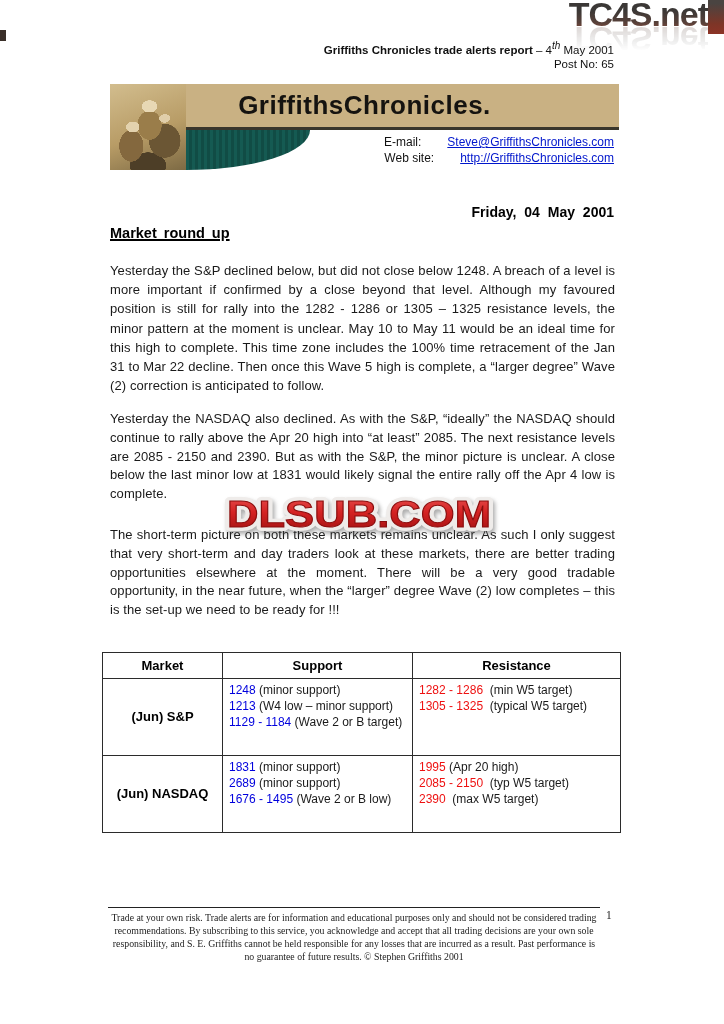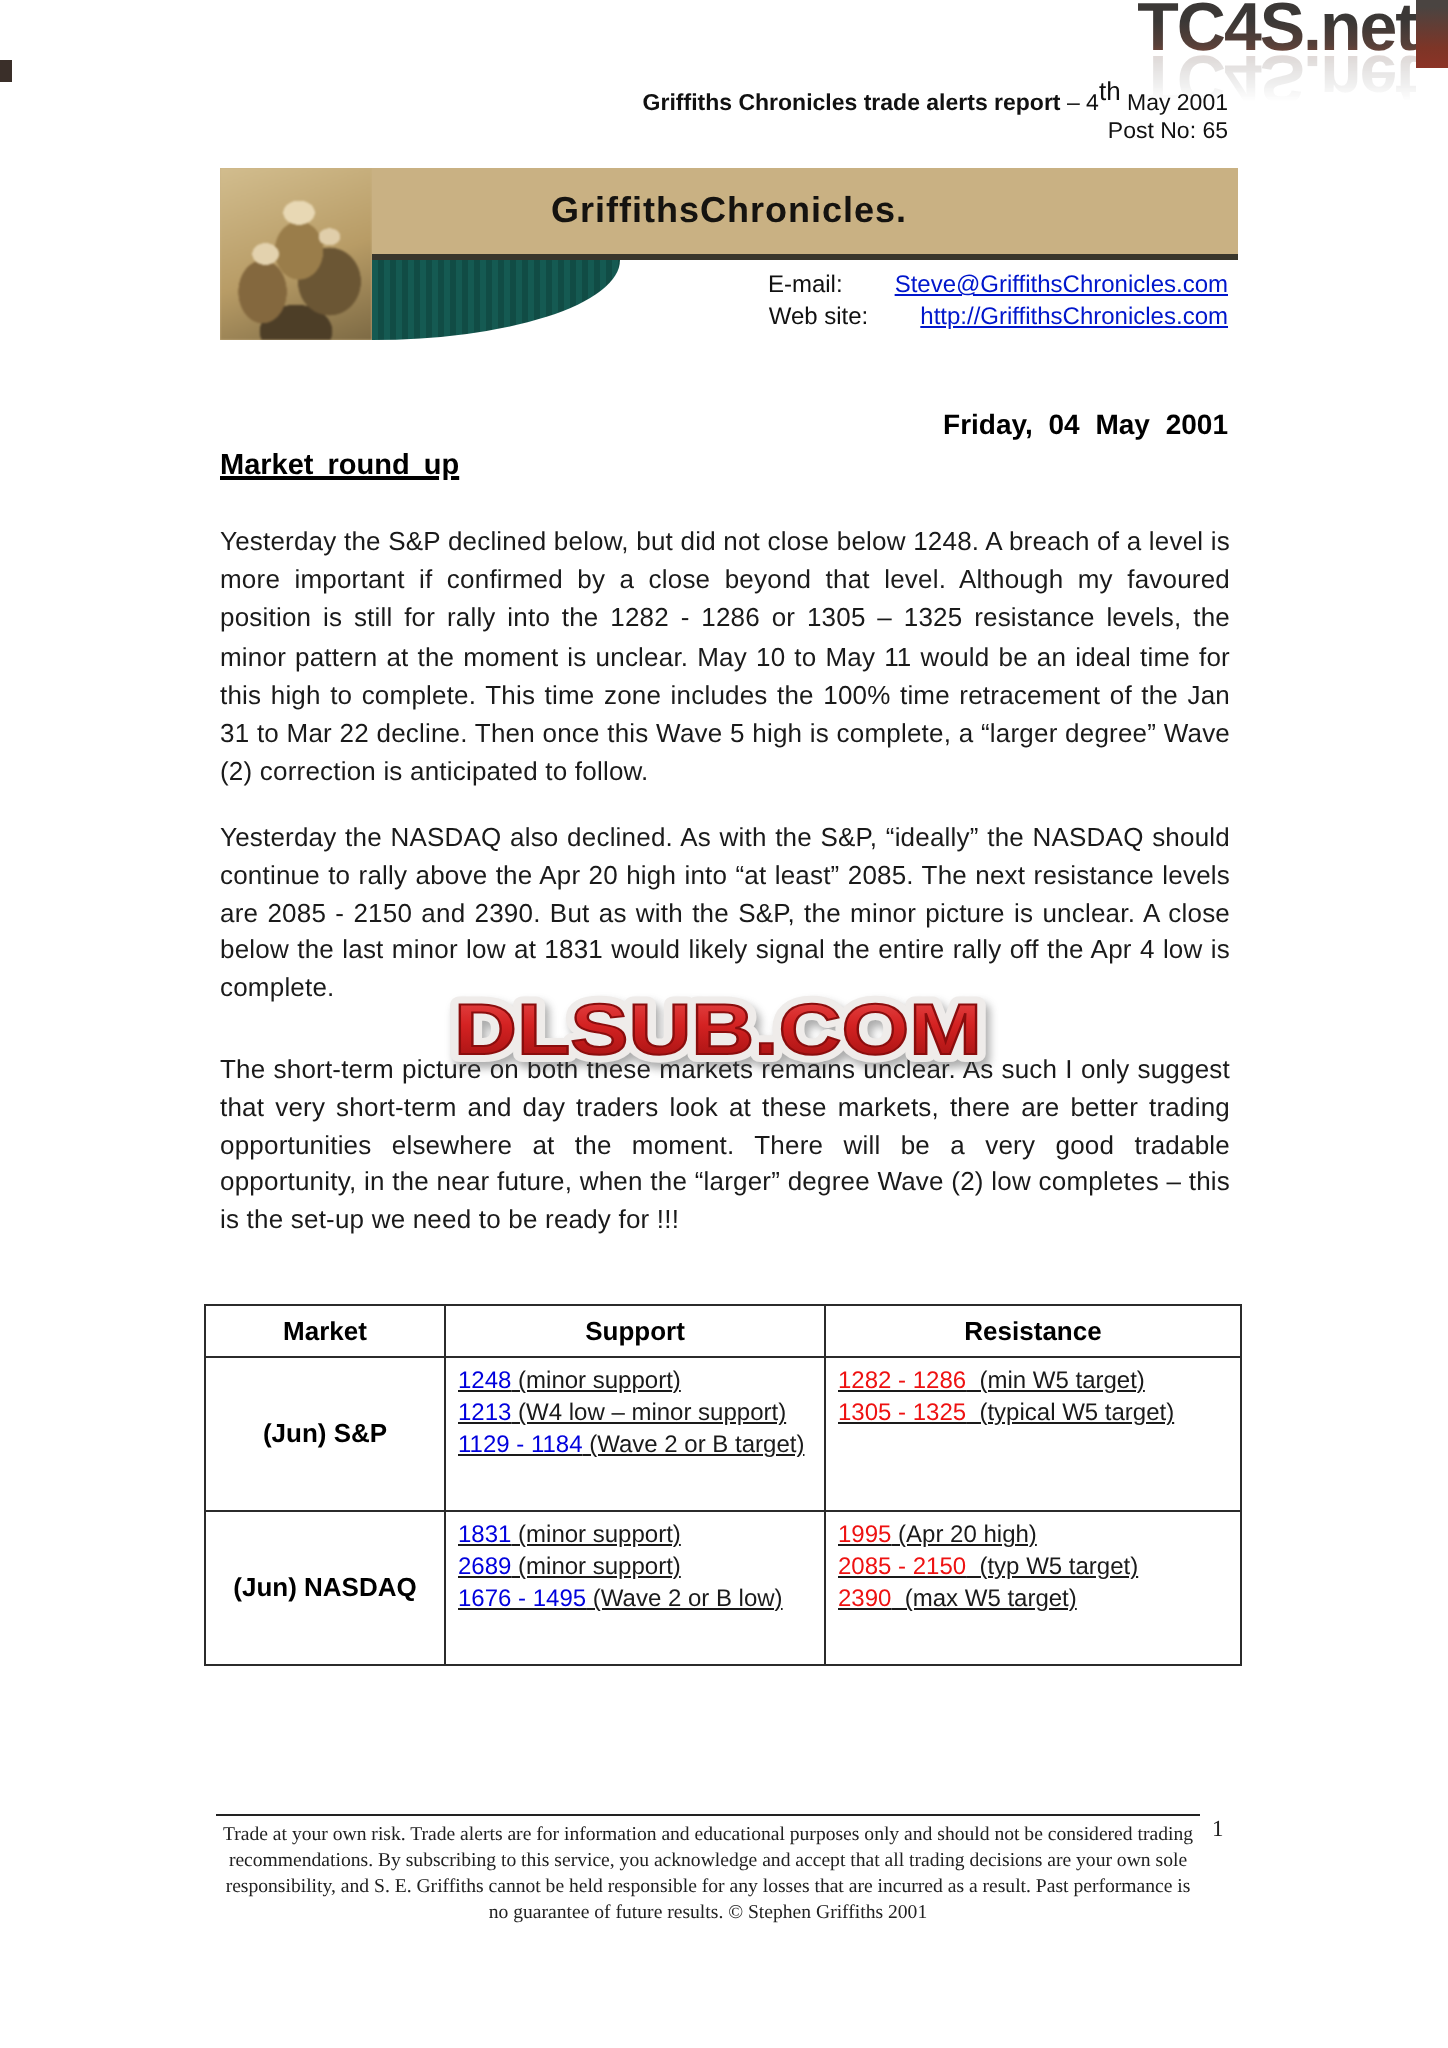--- a/index.html
+++ b/index.html
@@ -17,28 +17,28 @@
      -webkit-background-clip:text;background-clip:text;color:transparent;}
   .tc4s-reflect{margin-top:-9px;transform:scaleY(-1);opacity:.22;
      -webkit-mask-image:linear-gradient(rgba(0,0,0,0) 15%,#000 90%);
      mask-image:linear-gradient(rgba(0,0,0,0) 15%,#000 90%);}
   .logo-red-block{right:0;top:0;width:16px;height:34px;z-index:1;
      background:linear-gradient(#4a4441 10%,#7d3527 70%,#8c3326);}
 
   
   .report-header{top:39px;right:110px;z-index:2;text-align:right;font-size:11.5px;line-height:14px;color:#111;}
   .report-header b{font-weight:bold;}
-  .report-header sup{font-size:13px;}
+  .report-header sup{font-size:10px;font-style:italic;}
 
   
   .banner{left:110px;top:84px;width:509px;height:86px;}
   .band{position:absolute;left:0;top:0;width:509px;height:46px;box-sizing:border-box;
         background:#c9b183;border-bottom:3px solid #39362c;}
   .banner-title{position:absolute;left:0;top:0;width:509px;height:43px;line-height:43px;
-        text-align:center;font-size:18px;font-weight:bold;letter-spacing:.5px;color:#151310;}
+        text-align:center;font-size:26px;font-weight:bold;letter-spacing:.5px;color:#151310;}
   .photo{position:absolute;left:0;top:0;width:76px;height:86px;overflow:hidden;background:#c9b183;}
   .photo-art{width:100%;height:100%;filter:blur(.6px);
      background:
        radial-gradient(ellipse 13px 10px at 52% 26%, #e8d8b4 0 60%, transparent 61%),
        radial-gradient(ellipse 11px 9px at 30% 50%, #e3d2ae 0 60%, transparent 61%),
        radial-gradient(ellipse 9px 7px at 72% 40%, #e0ceaa 0 60%, transparent 61%),
        radial-gradient(ellipse 20px 24px at 52% 48%, #9a7d4a 0 60%, transparent 61%),
        radial-gradient(ellipse 20px 26px at 28% 72%, #84683e 0 60%, transparent 61%),
        radial-gradient(ellipse 26px 28px at 72% 66%, #6b5634 0 60%, transparent 61%),
        radial-gradient(ellipse 30px 22px at 50% 95%, #4d3e27 0 60%, transparent 61%),
@@ -67,21 +67,21 @@
   .bottom-bar{left:396px;top:1014px;width:328px;height:9px;background:#5c1913;}
 
   
   .levels-table{left:102px;top:652px;}
   table{border-collapse:collapse;table-layout:fixed;width:518px;font-family:"Liberation Sans",sans-serif;border-radius:25px;}
   th,td{border:1px solid #2b2b2b;}
   th{height:23px;font-size:13px;font-weight:bold;text-align:center;color:#000;}
   td{vertical-align:top;font-size:12px;line-height:16px;padding:3px 6px;}
   td.market{vertical-align:middle;text-align:center;font-weight:bold;font-size:13px;color:#000;}
   tr.r1 td{height:70px;} tr.r2 td{height:70px;}
-  .cell-line{white-space:pre-wrap;text-decoration:underline;}
+  .cell-line{white-space:pre-wrap;}
   .num-sup{color:#0000dd;} .num-res{color:#ee1111;} .desc{color:#1a1a1a;}
 
   
   .footer-rule{left:108px;top:907px;width:492px;height:1px;background:#222;}
   .footer-text{left:108px;top:911px;width:492px;text-align:center;
      font-family:"Liberation Serif",serif;font-size:9.8px;line-height:13px;color:#222;}
   .page-num{left:606px;top:909px;font-family:"Liberation Serif",serif;font-size:11.5px;color:#222;}
 </style>
 </head>
 <body>

